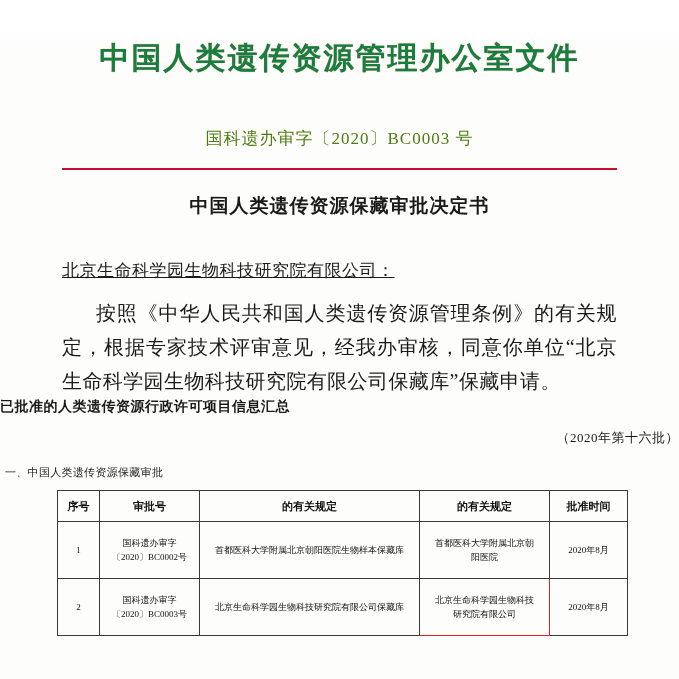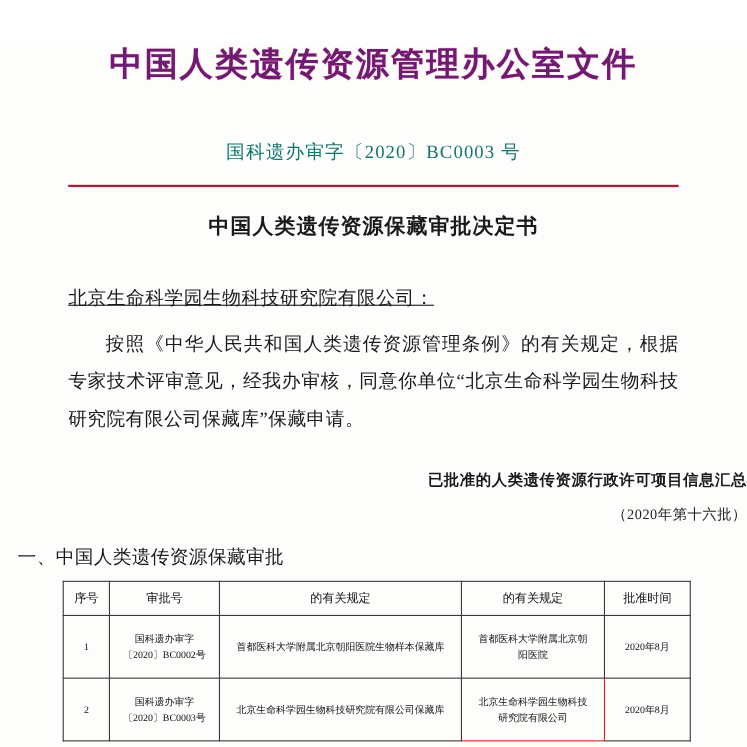--- a/index.html
+++ b/index.html
@@ -19,34 +19,34 @@
     position: relative;
     width: 679px;
     height: 679px;
     box-sizing: border-box;
     background: #fdfdfb;
   }
 
   
   .doc-title {
     text-align: center;
-    color: #701a75;
+    color: #15803d;
     font-size: 30px;
     font-weight: bold;
     letter-spacing: 2px;
     margin-top: 38px;
     font-family: "Liberation Serif", serif;
     text-shadow: 0 0 1px rgba(200,16,46,0.5);
   }
   .doc-number {
     text-align: center;
     font-size: 17px;
     margin-top: 48px;
     letter-spacing: 1px;
-    color: #0f766e;
+    color: #4d7c0f;
   }
   .red-rule {
     width: 555px;
     height: 2px;
     background: #c8102e;
     margin: 18px auto 0 auto;
   }
 
   
   .decision-title {
@@ -56,45 +56,44 @@
     margin-top: 23px;
     letter-spacing: 1px;
   }
   .addressee {
     font-size: 17px;
     margin: 40px 0 0 62px;
     letter-spacing: 0.5px;
     text-decoration: underline;
   }
   .para {
-    font-size: 17px;
+    font-size: 20px;
     line-height: 34px;
     margin: 14px 62px 0 62px;
     text-align: justify;
     letter-spacing: 0.4px;
     text-indent: 34px;
   }
 
   
   .summary-title {
-    text-align: right;
+    text-align: left;
     font-size: 14px;
     font-weight: bold;
-    margin-top: 30px;
     letter-spacing: 0.5px;
   }
   .summary-batch {
     text-align: right;
     font-size: 13px;
     margin-top: 13px;
     letter-spacing: 0.5px;
   }
   .section-label {
-    font-size: 17px;
-    margin: 18px 0 0 16px;
+    font-size: 11px;
+    margin: 18px 0 0 5px;
     letter-spacing: 0.3px;
   }
 
   
   .tbl-wrap {
     margin: 10px 0 0 57px;
     width: 570px;
   }
   table.approval {
     border-collapse: collapse;
@@ -105,21 +104,21 @@
   table.approval th,
   table.approval td {
     border: 1px solid #3a3a3a;
     text-align: center;
     vertical-align: middle;
     padding: 4px 3px;
     line-height: 14px;
     color: #111;
   }
   table.approval thead th {
-    font-weight: normal;
+    font-weight: bold;
     font-size: 11px;
     height: 22px;
   }
   table.approval tbody td {
     height: 48px;
     font-size: 9px;
   }
   col.c-no    { width: 42px; }
   col.c-code  { width: 100px; }
   col.c-name  { width: 220px; }

